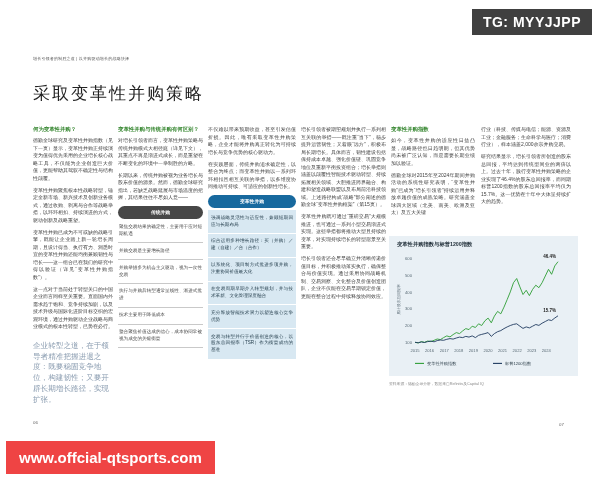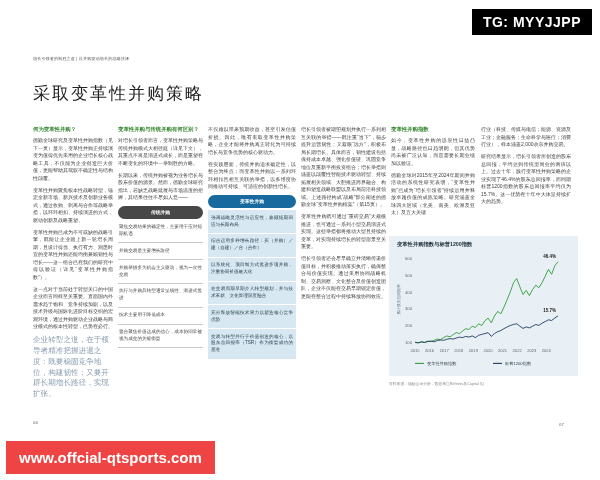--- a/index.html
+++ b/index.html
@@ -1,30 +1,30 @@
 <!DOCTYPE html>
 <html><head>
 <meta charset="utf-8">
 <style>
   html,body{margin:0;padding:0;}
   body{width:600px;height:480px;background:#fff;font-family:"Liberation Sans",sans-serif;position:relative;overflow:hidden;}
   .running{position:absolute;left:33px;top:56px;font-size:4px;color:#5e5e5e;letter-spacing:.2px;}
   .title{position:absolute;left:33px;top:71px;font-size:17px;color:#222;font-weight:400;letter-spacing:2px;}
-  .badge{position:absolute;right:8px;top:9px;background:#000000;color:#fff;font-weight:bold;font-size:14px;padding:5px 11px;letter-spacing:.5px;}
+  .badge{position:absolute;right:8px;top:9px;background:#404040;color:#fff;font-weight:bold;font-size:14px;padding:5px 11px;letter-spacing:.5px;}
   .urlbar{position:absolute;left:6px;top:441px;background:#ef4444;color:#fff;font-weight:bold;font-size:15px;padding:8px 13px;}
   .col{position:absolute;top:126px;font-size:5px;line-height:1.5;color:#3f3f3f;text-align:justify;}
   #col1{left:33px;width:80px;}
   #col2{left:118px;width:85px;}
   #col3{left:208px;width:88px;}
   #col4{left:301px;width:85px;}
   #col5{left:391px;width:84px;}
   #col6{left:481px;width:90px;}
   .colhead{font-size:5.4px;color:#35862f;font-weight:bold;margin:0 0 4px;line-height:1.35;}
   p.body{margin:0 0 4.5px;}
-  .pull-quote{font-size:7.6px;color:#8a9cb0;line-height:1.42;margin-top:4px;text-align:left;}
+  .pull-quote{font-size:7.6px;color:#8a9cb0;line-height:1.42;margin-top:10px;text-align:left;}
   .mtable{margin-top:3px;}
   .pill{border-radius:7px;color:#fff;font-size:4.8px;font-weight:bold;text-align:center;padding:3px 2px;}
   .pill.dark{background:#474747;}
   .pill.blue{background:#17699e;}
   .mtable.dark .trow{padding:4.5px 1px;border-bottom:.5px solid #c9c9c9;font-size:4.6px;color:#474747;}
   .mtable.blue .rows{background:#d8e8f2;margin-top:2px;}
   .mtable.blue .trow{padding:4.5px 3px;border-bottom:1px solid #fff;font-size:4.6px;color:#27404f;}
   .chart-card{position:absolute;left:389px;top:236px;width:189px;height:140px;background:#e9f0f5;padding:5px 6px;box-sizing:border-box;}
   .chart-title{font-size:5.3px;font-weight:bold;color:#24323c;margin:0 0 2px 2px;}
   #chart-svg{width:177px;height:118px;display:block;}

